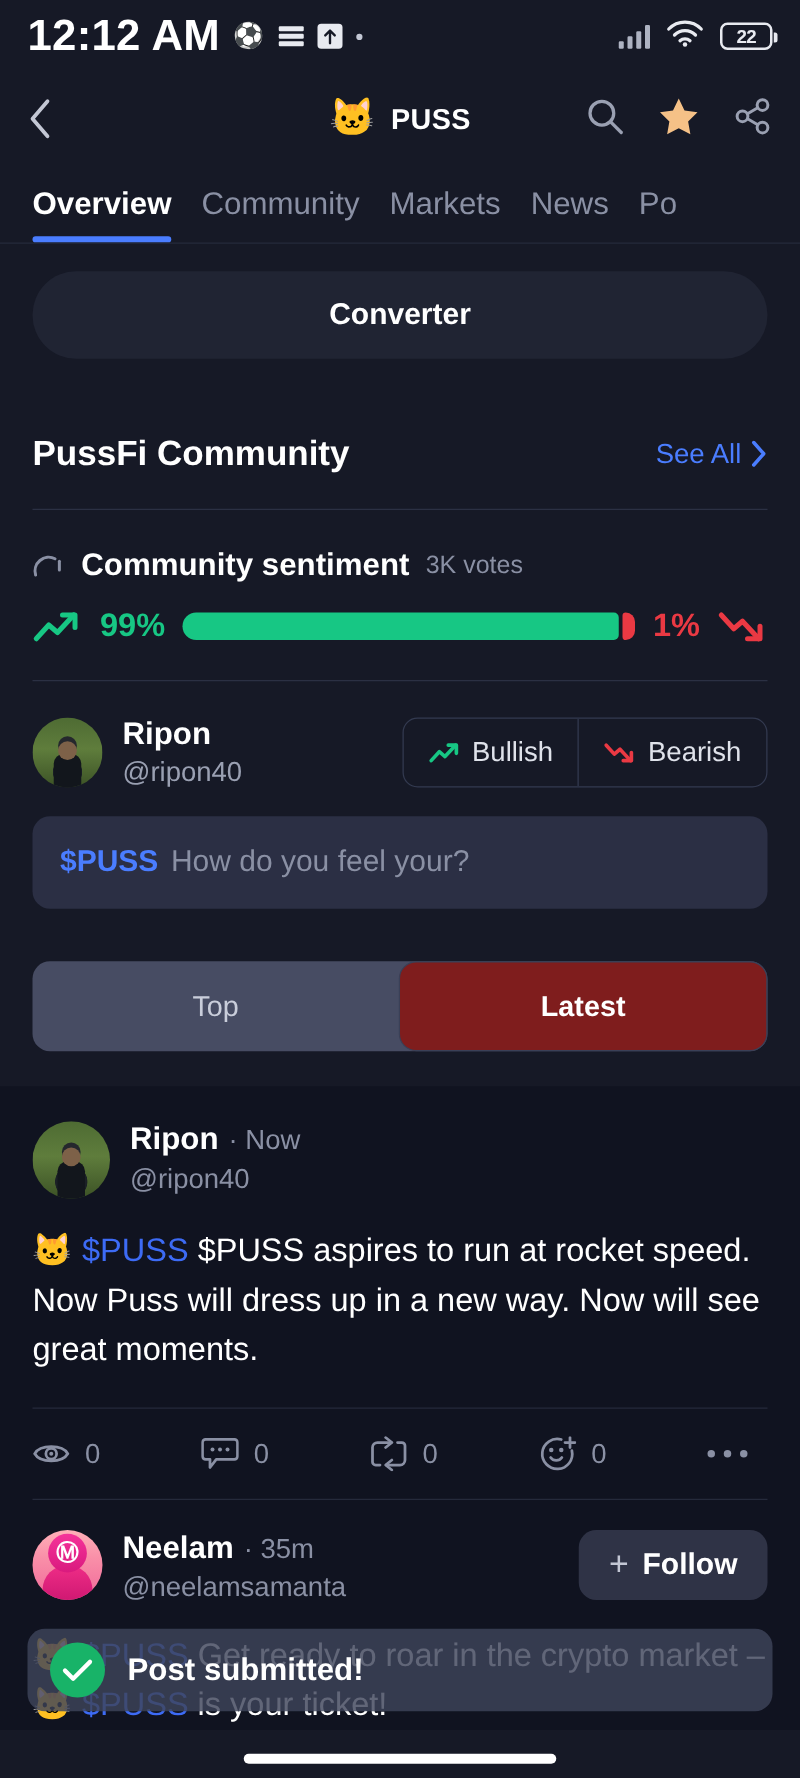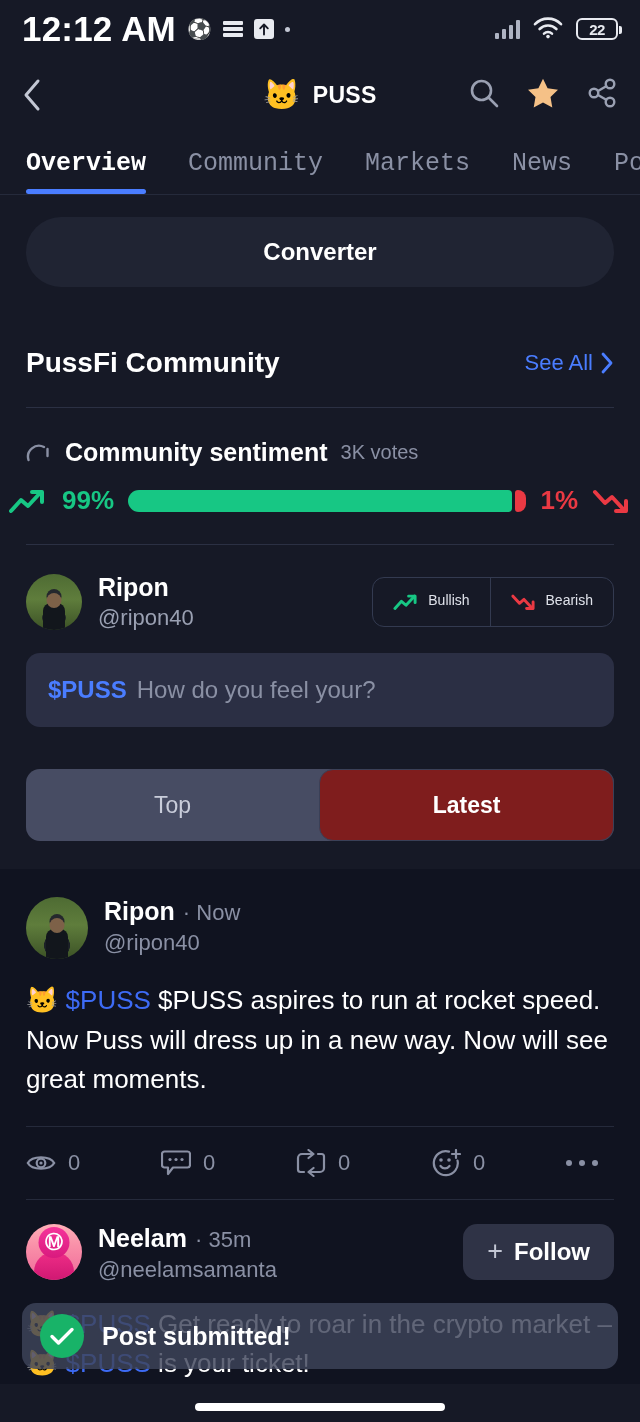--- a/index.html
+++ b/index.html
@@ -48,22 +48,22 @@
   .hdr-back { width:42px; height:42px; display:flex; align-items:center; }
   .hdr-title-wrap {
     position:absolute; left:0; right:0; display:flex; align-items:center;
     justify-content:center; gap:12px; pointer-events:none;
   }
   .hdr-logo { font-size:30px; line-height:1; }
   .hdr-title { font-size:23px; font-weight:700; letter-spacing:.3px; }
   .hdr-actions { margin-left:auto; display:flex; align-items:center; gap:26px; z-index:2; }
 
   
-  .tabs { display:flex; align-items:flex-end; gap:42px; padding:0 26px;
-          height:62px; position:relative; white-space:nowrap; overflow:hidden;font-family:Liberation Mono, monospace; }
+  .tabs { display:flex; align-items:flex-end; gap:24px; padding:0 26px;
+          height:62px; position:relative; white-space:nowrap; overflow:hidden; }
   .tab { font-size:25px; color:#8a90a4; padding-bottom:16px; position:relative; }
   .tab.active { color:#ffffff; font-weight:700; }
   .tab.active:after {
     content:""; position:absolute; left:0; right:0; bottom:0; height:5px;
     background:#4a7dff; border-radius:3px;
   }
   .tabs-rule { height:1px; background:#252a3b; margin:0; }
 
   
   .cc-row { display:flex; gap:20px; padding:22px 26px 0; }
@@ -78,21 +78,21 @@
               padding:60px 26px 0; }
   .sec-title { font-size:28px; font-weight:700; }
   .see-all { display:flex; align-items:center; gap:7px; color:#4a7dff;
              font-size:22px; font-weight:400; }
   .divider { height:1px; background:#2b3043; margin:28px 26px 0; }
 
   
   .sent-head { display:flex; align-items:center; gap:13px; padding:30px 26px 0; }
   .sent-label { font-size:25px; font-weight:700; }
   .sent-votes { font-size:20px; color:#8a90a4; }
-  .sent-bar-row { display:flex; align-items:center; gap:14px; padding:18px 8px 0; }
+  .sent-bar-row { display:flex; align-items:center; gap:14px; padding:18px 26px 0; }
   .sent-pct-up { font-size:26px; font-weight:700; color:#17c784; }
   .sent-pct-dn { font-size:26px; font-weight:700; color:#ea3943; }
   .sent-bar { flex:1; height:22px; display:flex; gap:3px; align-items:center; }
   .sent-bar-green { height:22px; background:#17c784; border-radius:11px 4px 4px 11px; }
   .sent-bar-red { height:22px; background:#ea3943; border-radius:4px 11px 11px 4px; }
 
   
   .comp-row { display:flex; align-items:center; padding:28px 26px 0; gap:16px; }
   .avatar { border-radius:50%; flex:none; overflow:hidden; position:relative; }
   .av-ripon {
@@ -109,21 +109,21 @@
     content:""; position:absolute; left:50%; top:34%; transform:translateX(-50%);
     width:15px; height:15px; background:#7d6148; border-radius:50%;
     box-shadow:0 -4px 0 0 #25282d;
   }
   .av-ripon-lg { width:62px; height:62px; }
   .comp-user { display:flex; flex-direction:column; gap:3px; }
   .comp-name { font-size:25px; font-weight:700; }
   .comp-handle { font-size:22px; color:#9aa0b2; }
   .bb-group { margin-left:auto; display:flex; border:1px solid #333a50; border-radius:12px;
               overflow:hidden; }
-  .bb-btn { display:flex; gap:9px; padding:14px 20px; font-size:14px;
+  .bb-btn { display:flex; align-items:center; gap:9px; padding:14px 20px; font-size:22px;
             color:#dfe2ea; }
   .bb-btn + .bb-btn { border-left:1px solid #333a50; }
   .composer-input {
     margin:22px 26px 0; height:74px; background:#2b2f44; border-radius:14px;
     display:flex; align-items:center; padding:0 22px; gap:10px;
   }
   .ci-ticker { color:#4a7dff; font-size:24px; font-weight:600; }
   .ci-placeholder { color:#8a90a4; font-size:24px; }
 
   

